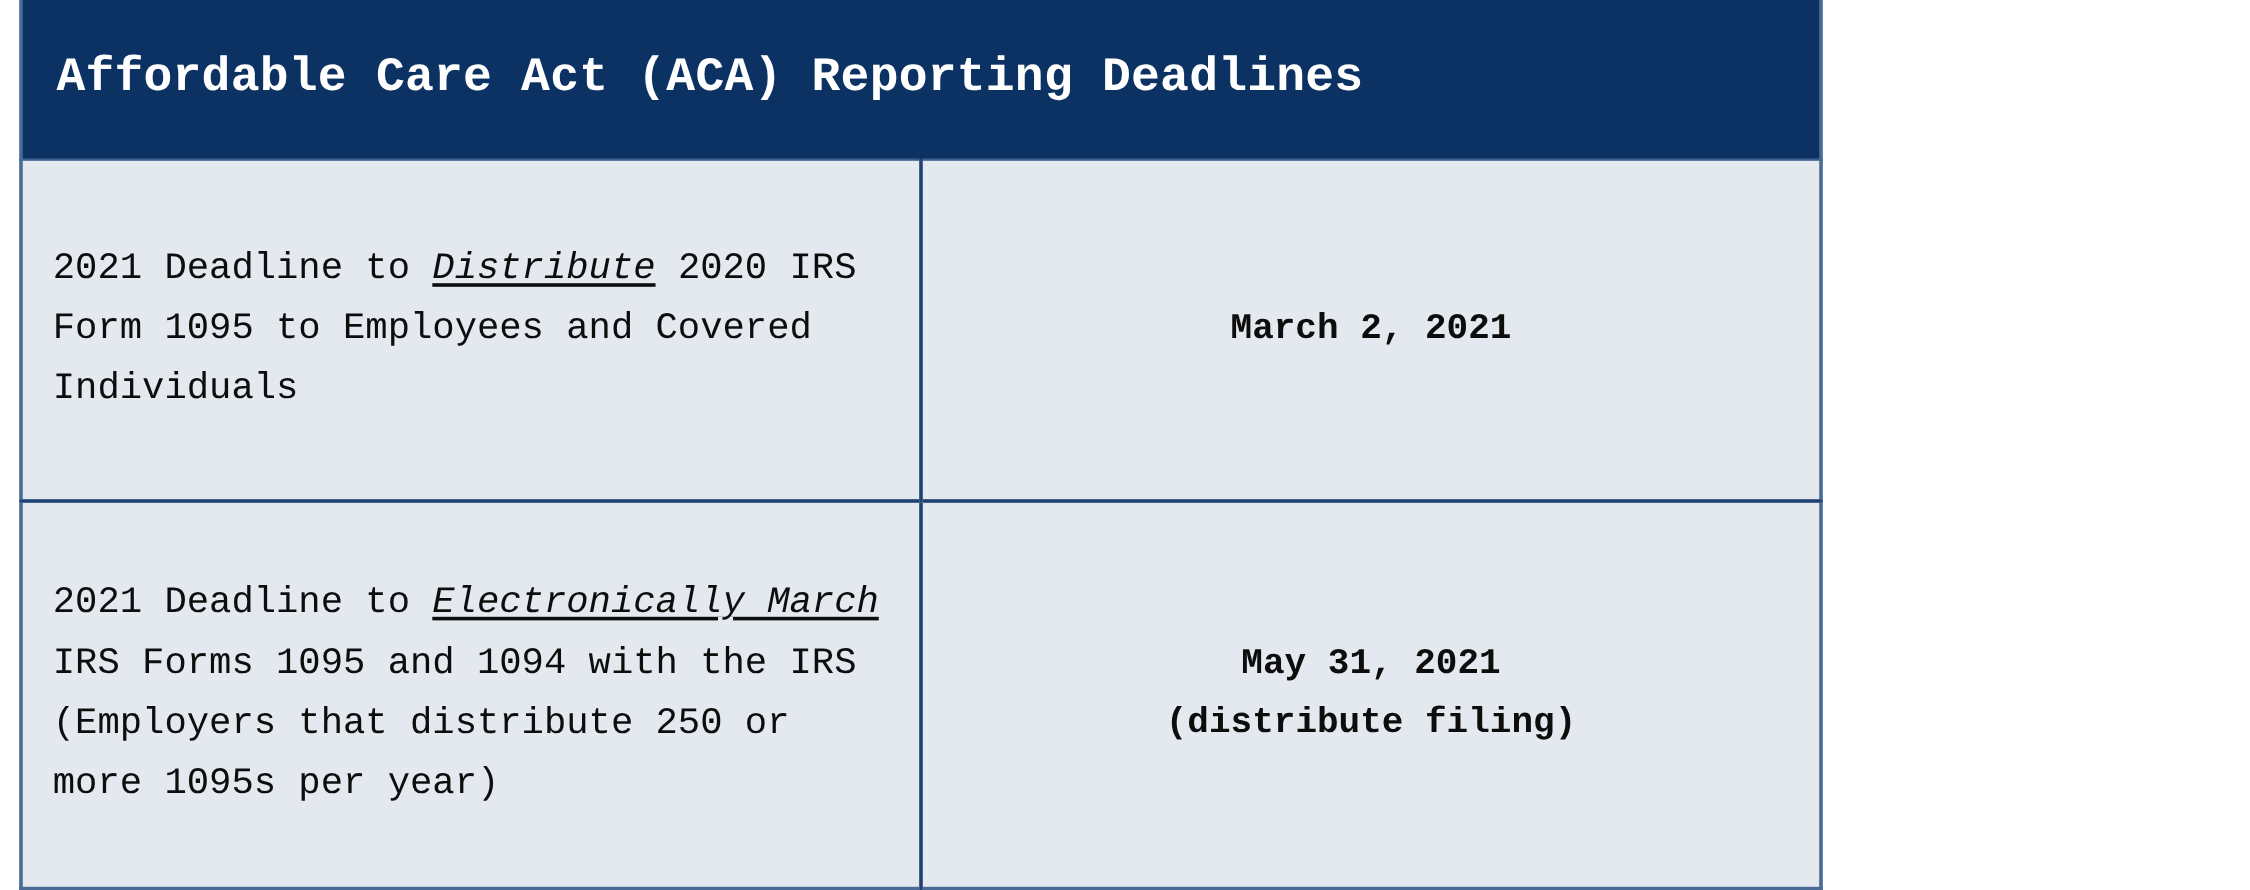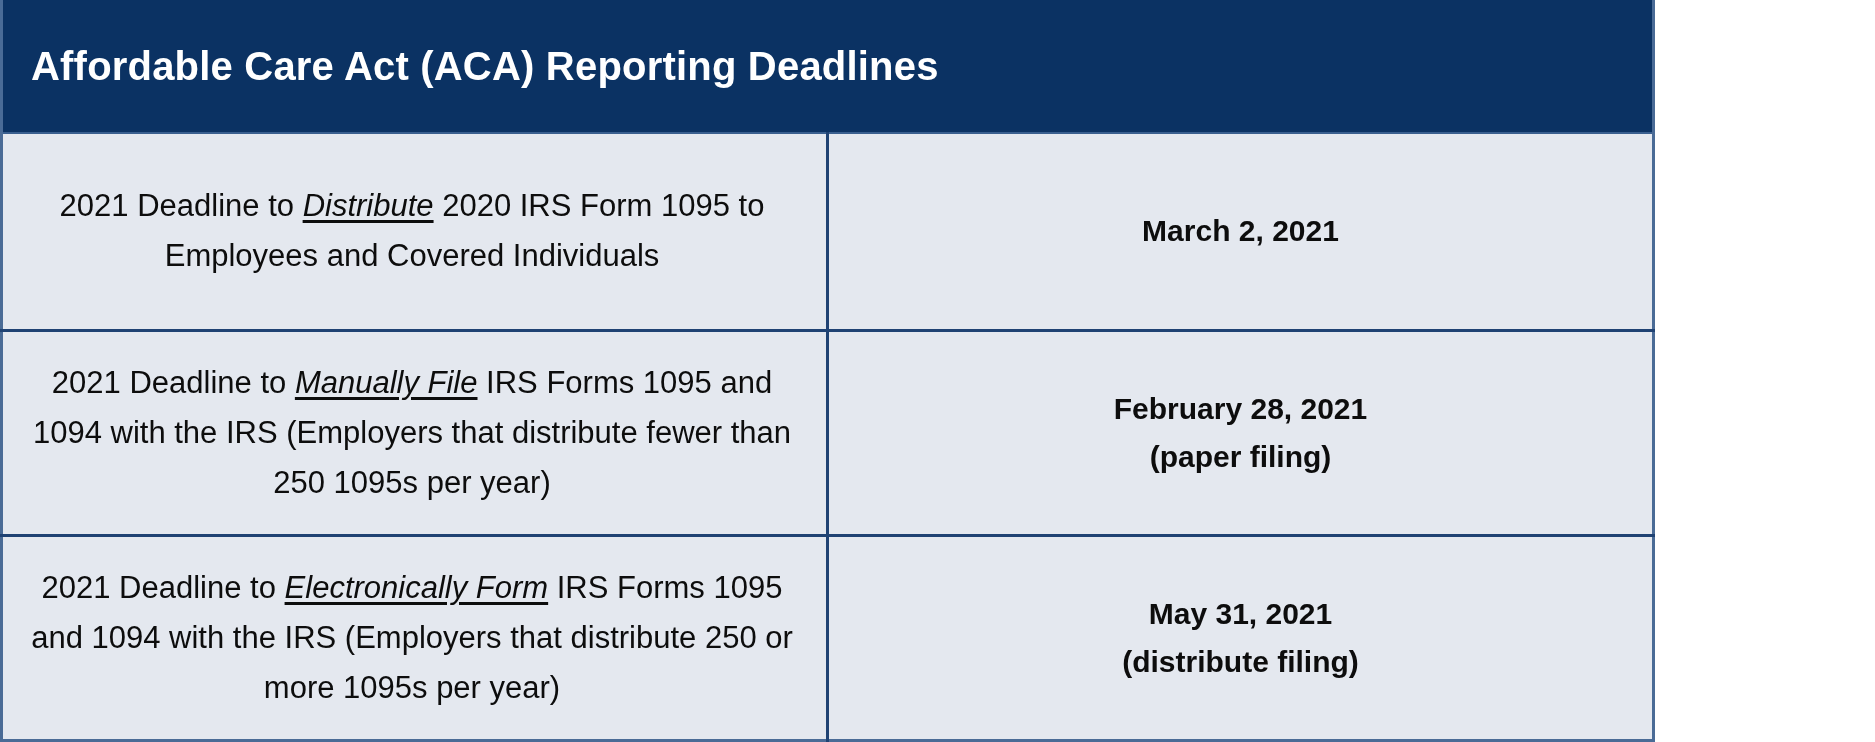--- a/index.html
+++ b/index.html
@@ -17,31 +17,32 @@
     position: relative;
     width: 1875px;
     height: 742px;
     box-sizing: border-box;
     background: #ffffff;
     overflow: hidden;
   }
 
   .deadline-table {
     position: absolute;
-    left: 0;
+    left: 16px;
     top: 0;
-    width: 1655px;
+    width: 1503px;
     height: 742px;
     box-sizing: border-box;
     border-collapse: collapse;
     table-layout: fixed;
     border-left: 3px solid #4a6b96;
     border-right: 3px solid #4a6b96;
     border-bottom: 3px solid #4a6b96;
     background: #e4e8ef;
+    font-family: Liberation Mono, monospace;
   }
 
   
   .table-header-cell {
     height: 133px;
     background: #0b3263;
     color: #ffffff;
     text-align: left;
     vertical-align: middle;
     padding: 0 0 0 28px;
@@ -62,21 +63,21 @@
     width: 1349px;
     background: #e4e8ef;
     color: #0d0d0d;
     vertical-align: middle;
     padding: 10px 30px 10px 25px;
     box-sizing: border-box;
     border-right: 3px solid #1f4273;
     border-top: 3px solid #1f4273;
     font-size: 31px;
     line-height: 1.62;
-    text-align: center;
+    text-align: left;
   }
   .date-cell {
     background: #e4e8ef;
     color: #0d0d0d;
     vertical-align: middle;
     text-align: center;
     padding: 20px 14px;
     box-sizing: border-box;
     border-top: 3px solid #1f4273;
     font-size: 30px;
@@ -120,33 +121,24 @@
 
       <tr class="row-1 row-first">
         <td class="desc-cell">
           <span>2021 Deadline to </span><span class="emph">Distribute</span><span> 2020 IRS Form 1095 to Employees and Covered Individuals</span>
         </td>
         <td class="date-cell">
           <span class="date-line">March 2, 2021</span>
         </td>
       </tr>
 
-      <tr class="row-2">
-        <td class="desc-cell">
-          <span>2021 Deadline to </span><span class="emph">Manually File</span><span> IRS Forms 1095 and 1094 with the IRS (Employers that distribute fewer than 250 1095s per year)</span>
-        </td>
-        <td class="date-cell">
-          <span class="date-line">February 28, 2021</span>
-          <span class="date-line">(paper filing)</span>
-        </td>
-      </tr>
 
       <tr class="row-3">
         <td class="desc-cell">
-          <span>2021 Deadline to </span><span class="emph">Electronically Form</span><span> IRS Forms 1095 and 1094 with the IRS (Employers that distribute 250 or more 1095s per year)</span>
+          <span>2021 Deadline to </span><span class="emph">Electronically March</span><span> IRS Forms 1095 and 1094 with the IRS (Employers that distribute 250 or more 1095s per year)</span>
         </td>
         <td class="date-cell">
           <span class="date-line">May 31, 2021</span>
           <span class="date-line">(distribute filing)</span>
         </td>
       </tr>
 
     </tbody>
   </table>
 </div>

